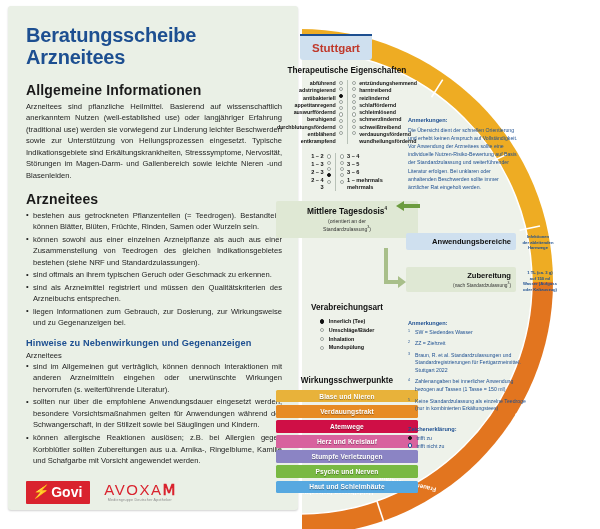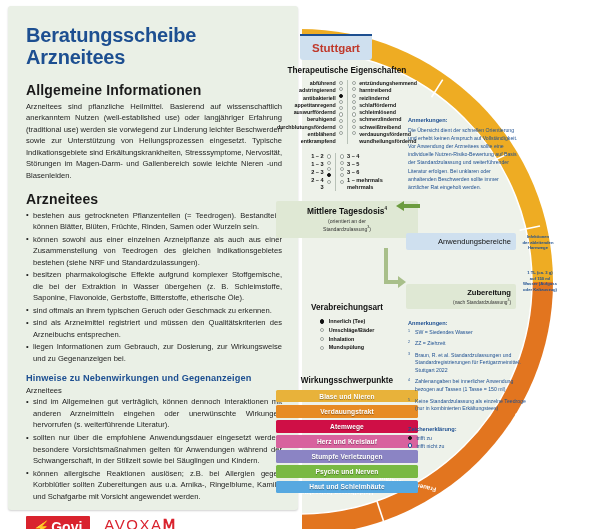--- a/index.html
+++ b/index.html
@@ -88,26 +88,26 @@
   
   .notes1 { position:absolute; left:408px; top:117px; width:112px; z-index:7; }
   .notes-h { font-weight:bold; font-size:5.6px; color:#1d4f91; margin-bottom:3px;}
   .notes-b { font-size:5.2px; line-height:1.56; color:#1d4f91; }
 
   .blue-box {
     position:absolute; left:406px; top:233px; width:110px; z-index:7;
     background:#cfe0ef; border-radius:2px; padding:4px 5px;
     display:flex; align-items:center; justify-content:flex-end;
   }
-  .blue-box .bb-t { font-weight:normal; font-size:7.6px; color:#111; }
+  .blue-box .bb-t { font-weight:bold; font-size:7.6px; color:#111; }
   .side-note { position:absolute; font-size:4.2px; line-height:1.35; color:#1d4f91;
     font-weight:bold; text-align:center; z-index:8;}
 
   .green-box2 {
-    position:absolute; left:406px; top:284px; width:110px; z-index:7;
+    position:absolute; left:406px; top:267px; width:110px; z-index:7;
     background:#dfe8d4; border-radius:2px; padding:4px 5px; text-align:right;
   }
   .green-box2 .g-t { font-weight:bold; font-size:7.6px; color:#111; }
   .green-box2 .g-s { font-size:4.8px; color:#333; margin-top:1px;}
 
   .notes2 { position:absolute; left:408px; top:320px; width:118px; z-index:7;}
   .fn { display:flex; gap:3px; font-size:5.2px; line-height:1.5; color:#1d4f91; margin-bottom:3.5px;}
   .fn .sup { font-size:3.6px; line-height:1; padding-top:1px; min-width:4px; }
 
   .zeichen { position:absolute; left:408px; top:426px; width:110px; z-index:7;}
@@ -202,21 +202,20 @@
       <div>Arzneitees</div>
     </div>
 
     <div class="sec-head">Allgemeine Informationen</div>
     <p class="para">Arzneitees sind pflanzliche Heilmittel. Basierend auf wissenschaftlich anerkanntem Nutzen (well-established use) oder langjähriger Erfahrung (traditional use) werden sie vorwiegend zur Linderung leichter Beschwerden sowie zur Unterstützung von Heilungsprozessen eingesetzt. Typische Indikationsgebiete sind Erkältungskrankheiten, Stresssymptome, Nervosität, Störungen im Magen-Darm- und Gallenbereich sowie leichte Nieren -und Blasenleiden.</p>
 
     <div class="sec-head">Arzneitees</div>
     <ul class="bul">
       <li>bestehen aus getrockneten Pflanzenteilen (= Teedrogen). Bestandteile können Blätter, Blüten, Früchte, Rinden, Samen oder Wurzeln sein.</li>
       <li>können sowohl aus einer einzelnen Arzneipflanze als auch aus einer Zusammenstellung von Teedrogen des gleichen Indikationsgebietes bestehen (siehe NRF und Standardzulassungen).</li>
-      <li>besitzen pharmakologische Effekte aufgrund komplexer Stoffgemische, die bei der Extraktion in Wasser übergehen (z. B. Schleimstoffe, Saponine, Flavonoide, Gerbstoffe, Bitterstoffe, etherische Öle).</li>
       <li>sind oftmals an ihrem typischen Geruch oder Geschmack zu erkennen.</li>
       <li>sind als Arzneimittel registriert und müssen den Qualitätskriterien des Arzneibuchs entsprechen.</li>
       <li>liegen Informationen zum Gebrauch, zur Dosierung, zur Wirkungsweise und zu Gegenanzeigen bei.</li>
     </ul>
 
     <div class="sec-head blue">Hinweise zu Nebenwirkungen und Gegenanzeigen</div>
     <div style="font-size:7.6px;color:#1e1e1e;margin-bottom:1px;">Arzneitees</div>
     <ul class="bul">
       <li>sind im Allgemeinen gut verträglich, können dennoch Interaktionen mit anderen Arzneimitteln eingehen oder unerwünschte Wirkungen hervorrufen (s. weiterführende Literatur).</li>
       <li>sollten nur über die empfohlene Anwendungsdauer eingesetzt werden; besondere Vorsichtsmaßnahmen gelten für Anwendungen während der Schwangerschaft, in der Stillzeit sowie bei Säuglingen und Kindern.</li>

